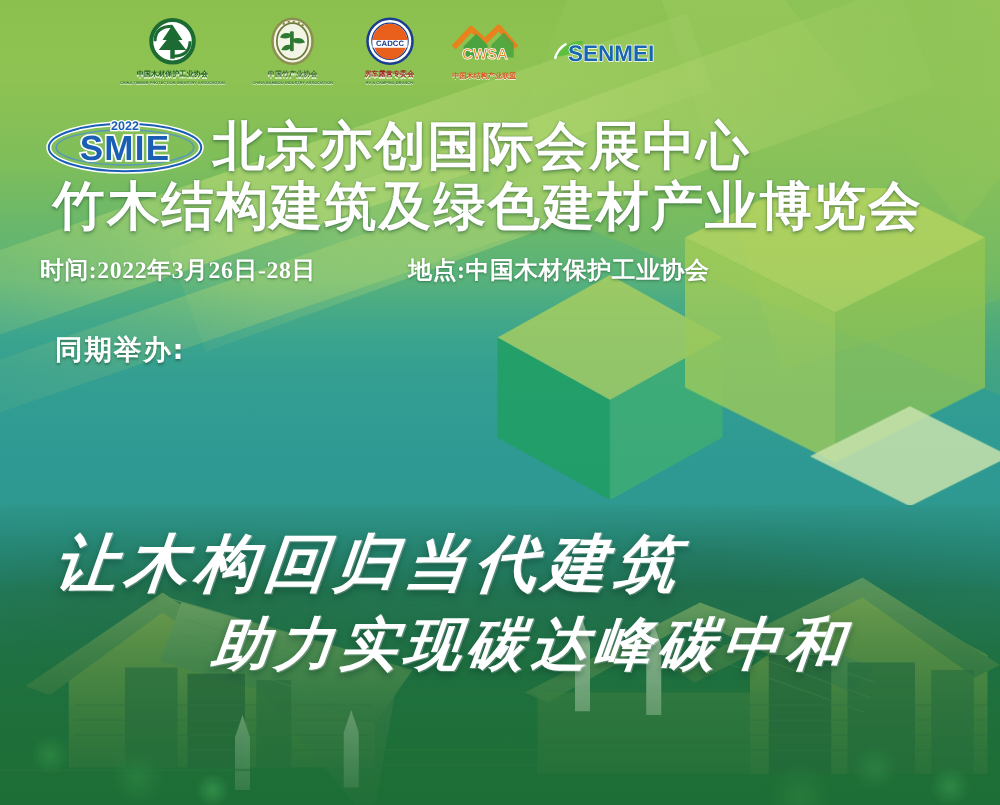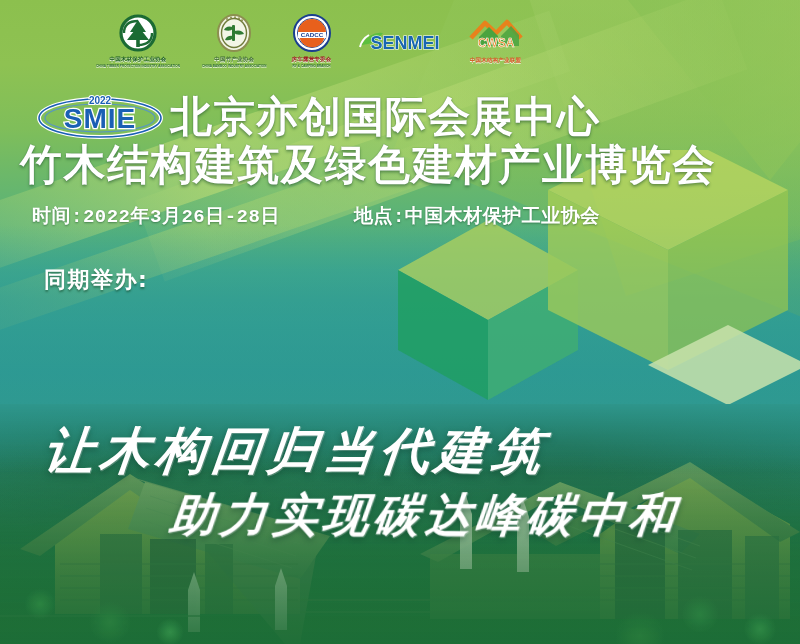--- a/index.html
+++ b/index.html
@@ -138,34 +138,34 @@
   
   .title-wrap { position:absolute; left:0; top:92px; width:800px; z-index:6; }
   .title1 {
     position:absolute; left:170px; top:2px;
     font-size:42px; font-weight:bold; color:#ffffff; letter-spacing:1px;
     line-height:46px; white-space:nowrap;
     text-shadow:0 2px 3px rgba(20,70,40,.45), 0 0 1px rgba(20,70,40,.6);
     font-family:"DejaVu Sans","Liberation Sans",sans-serif;
   }
   .title2 {
-    position:absolute; left:20px; top:50px;
+    position:absolute; left:42px; top:50px;
     font-size:42px; font-weight:bold; color:#ffffff; letter-spacing:1.5px;
     line-height:46px; white-space:nowrap;
     text-shadow:0 2px 3px rgba(20,70,40,.45), 0 0 1px rgba(20,70,40,.6);
     font-family:Liberation Sans, sans-serif;
   }
 
   
   .meta {
     position:absolute; left:32px; top:203px; z-index:6;
     display:flex; gap:74px; align-items:flex-start;
     color:#ffffff; font-size:19px; font-weight:bold; letter-spacing:.5px;
     text-shadow:0 1px 2px rgba(20,70,40,.5);
-    font-family:Liberation Mono, monospace;
+    font-family:Liberation Serif, serif;
   }
 
   
   .concurrent { position:absolute; left:44px; top:265px; z-index:6; }
   .concurrent h3 {
     font-size:22px; font-weight:bold; color:#ffffff; letter-spacing:1.5px;
     margin-bottom:12px;
     text-shadow:0 2px 2px rgba(20,70,40,.5);
     font-family:"DejaVu Sans","Liberation Sans",sans-serif;
     text-align:center;
@@ -353,36 +353,36 @@
         <path d="M9 20 a14 14 0 0 1 28 0 z" fill="#e8601c"></path>
         <path d="M10.5 25 a13 13 0 0 0 25 0 z" fill="#e8601c"></path>
         <rect x="9" y="19" width="28" height="6" fill="#ffffff"></rect>
         <text x="23" y="24" font-size="6.2" font-weight="bold" text-anchor="middle" fill="#1a3f8f" font-family="'Liberation Sans',sans-serif">CADCC</text>
       </svg>
       <div class="cap cap-red">房车露营专委会</div>
       <div class="cap cap2">RV &amp; CAMPING BRANCH</div>
     </div>
 
     <div class="logo">
-      <svg class="mark" width="86" height="34" viewBox="0 0 86 34">
-        <path d="M4 22 q10 -14 22 -12 q-8 12 -22 12 z" fill="#5cbf3f"></path>
-        <path d="M3 24 q2 -8 9 -12" fill="none" stroke="#ffffff" stroke-width="2"></path>
-        <text x="48" y="26" font-size="18" font-weight="bold" text-anchor="middle" fill="#1766b0" font-family="'Liberation Sans',sans-serif" stroke="#ffffff" stroke-width="1.1" paint-order="stroke">SENMEI</text>
-      </svg>
-    </div>
-
-    <div class="logo">
       <svg class="mark" width="62" height="40" viewBox="0 0 62 40">
         <path d="M6 22 L20 7 L31 17 L42 6 L56 22" fill="none" stroke="#e8821c" stroke-width="4.5" stroke-linejoin="round"></path>
         <path d="M14 21 L24 11 L33 20 L33 30 L14 30 Z" fill="#4aa33f"></path>
         <path d="M36 20 L46 10 L54 19 L54 30 L36 30 Z" fill="#4aa33f" opacity=".85"></path>
         <text x="31" y="31" font-size="12" font-weight="bold" text-anchor="middle" fill="#e8821c" font-family="'Liberation Sans',sans-serif" stroke="#ffffff" stroke-width=".6">CWSA</text>
       </svg>
       <div class="cap cap-orange">中国木结构产业联盟</div>
     </div>
+
+    <div class="logo">
+      <svg class="mark" width="86" height="34" viewBox="0 0 86 34">
+        <path d="M4 22 q10 -14 22 -12 q-8 12 -22 12 z" fill="#5cbf3f"></path>
+        <path d="M3 24 q2 -8 9 -12" fill="none" stroke="#ffffff" stroke-width="2"></path>
+        <text x="48" y="26" font-size="18" font-weight="bold" text-anchor="middle" fill="#1766b0" font-family="'Liberation Sans',sans-serif" stroke="#ffffff" stroke-width="1.1" paint-order="stroke">SENMEI</text>
+      </svg>
+    </div>
   </div>
 
   <svg class="smie" viewBox="0 0 128 48">
     <ellipse cx="64" cy="26" rx="61" ry="19" fill="none" stroke="#ffffff" stroke-width="4"></ellipse>
     <ellipse cx="64" cy="26" rx="61" ry="19" fill="none" stroke="#1a5fb4" stroke-width="1.6"></ellipse>
     <ellipse cx="64" cy="26" rx="55" ry="14" fill="none" stroke="#4f8fd6" stroke-width="1.2" opacity=".8"></ellipse>
     <text x="64" y="12" font-size="10" font-weight="bold" text-anchor="middle" fill="#1a5fb4" stroke="#ffffff" stroke-width="2" paint-order="stroke" font-family="'Liberation Sans',sans-serif">2022</text>
     <text x="64" y="36" font-size="28" font-weight="bold" text-anchor="middle" fill="#1a5fb4" stroke="#ffffff" stroke-width="2.6" paint-order="stroke" letter-spacing="1" font-family="'Liberation Sans',sans-serif">SMIE</text>
   </svg>
 

